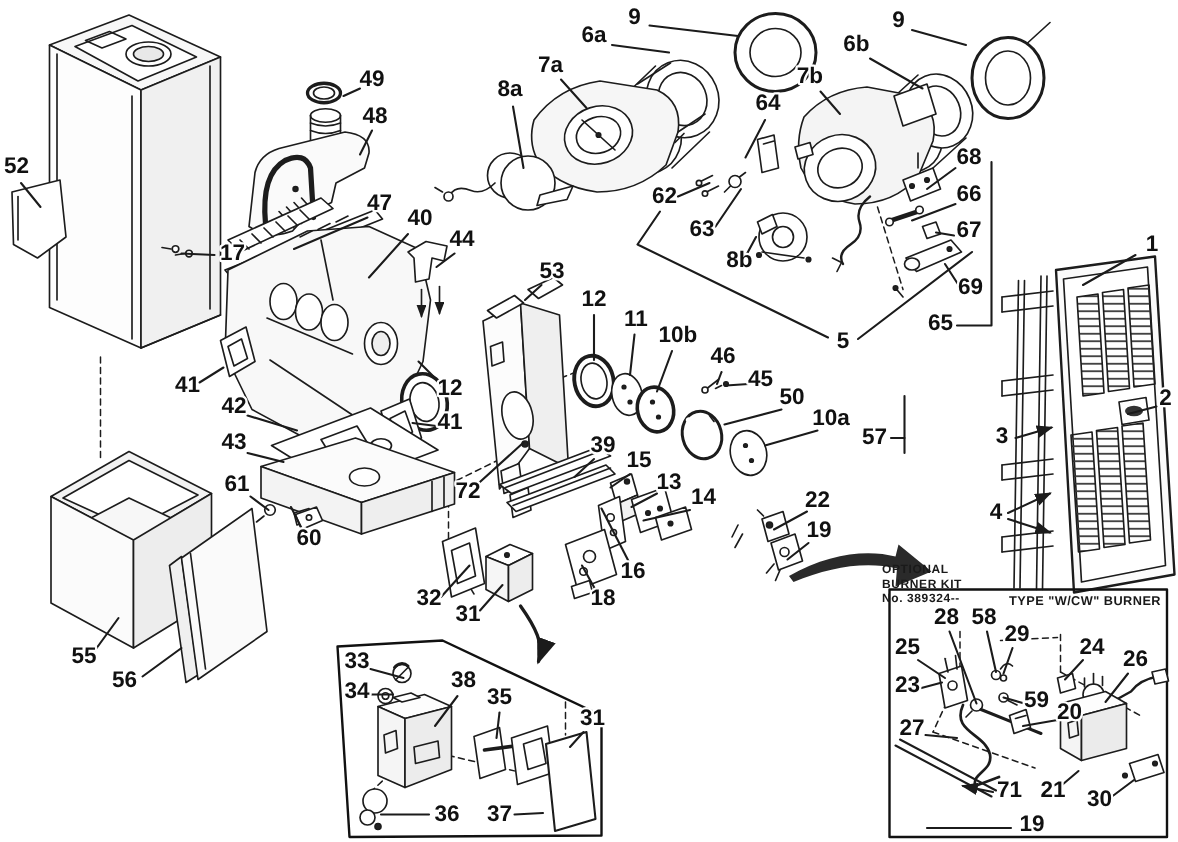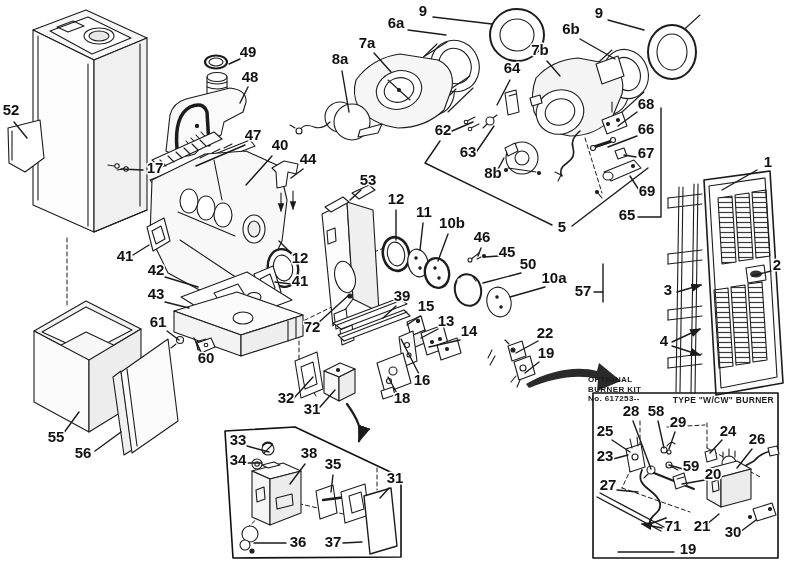--- a/index.html
+++ b/index.html
@@ -803,16 +803,16 @@
             <polyline points="618,552 674,552" class="leader"></polyline>
             <text x="688" y="554" class="co-label">19</text>
           </g>
         </g>
   </g>
 </svg>
 
 <div class="note" id="filter-note">
   <div>OPTIONAL</div>
   <div>BURNER KIT</div>
-  <div>No. 617253--</div>
+  <div>No. 389324--</div>
 </div>
 <div class="note" id="burner-title">TYPE "W/CW" BURNER</div>
 </div>
 
 </body></html>

